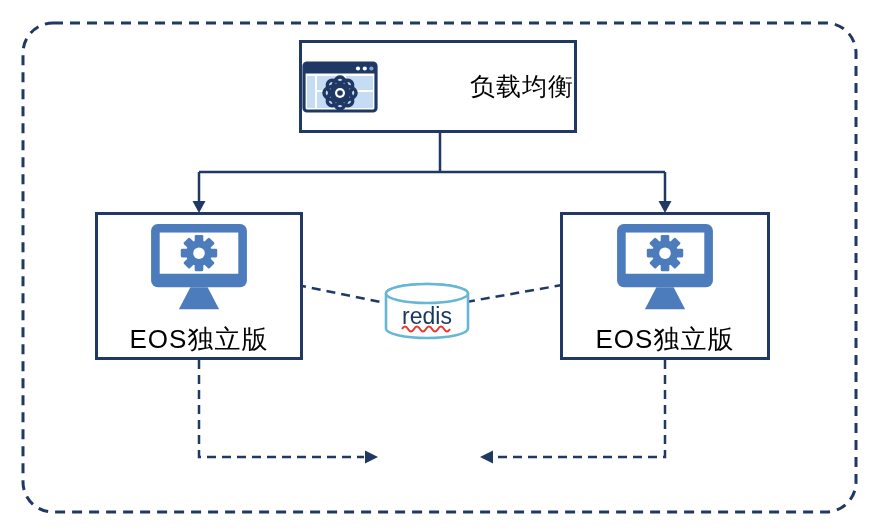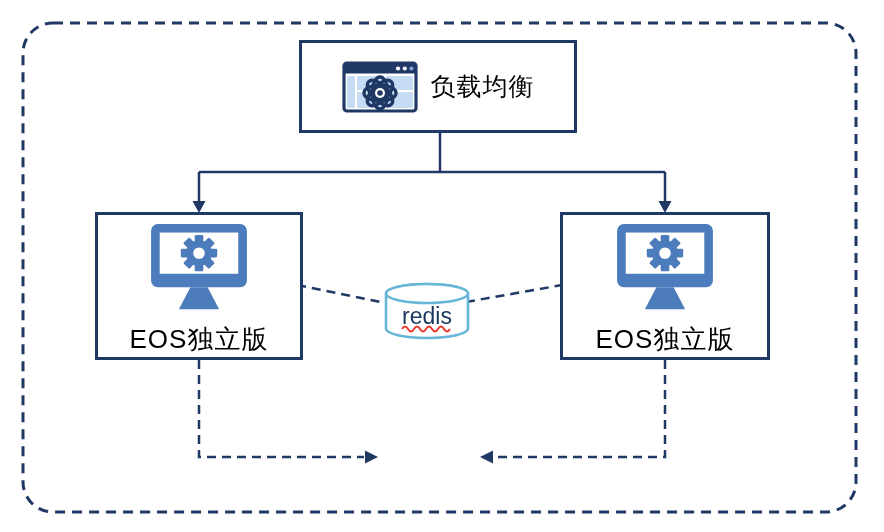--- a/index.html
+++ b/index.html
@@ -10,21 +10,21 @@
   
   .ln{stroke:var(--line-navy);fill:none;stroke-width:2.5px;}
   .ln-dash{stroke-dasharray:9 6;}
   .border-dash{stroke-dasharray:10 7;stroke-width:3px;}
   .arrow{fill:var(--line-navy);stroke:none;}
 
   
   .node-box{position:absolute;box-sizing:border-box;border:3px solid var(--line-navy);
             background:#fff;z-index:1;}
   .lb-box{left:299px;top:40px;width:278px;height:93px;display:flex;align-items:center;
-          justify-content:center;gap:13px;}
+          justify-content:space-between;gap:13px;}
   .lb-label{font-size:25px;color:#000;letter-spacing:1px;}
   .eos-box{display:flex;flex-direction:column;align-items:center;justify-content:flex-start;}
   .eos-left{left:95px;top:212px;width:208px;height:148px;}
   .eos-right{left:560px;top:212px;width:210px;height:148px;}
   .eos-box .monitor{margin-top:7px;}
   .eos-label{font-size:26px;color:#000;margin-top:8px;letter-spacing:1px;}
 
   .cyl{position:absolute;z-index:1;}
   .redis-cyl{left:384px;top:282px;width:80px;height:58px;}
   .db-cyl{left:376px;top:425px;width:106px;height:67px;}

